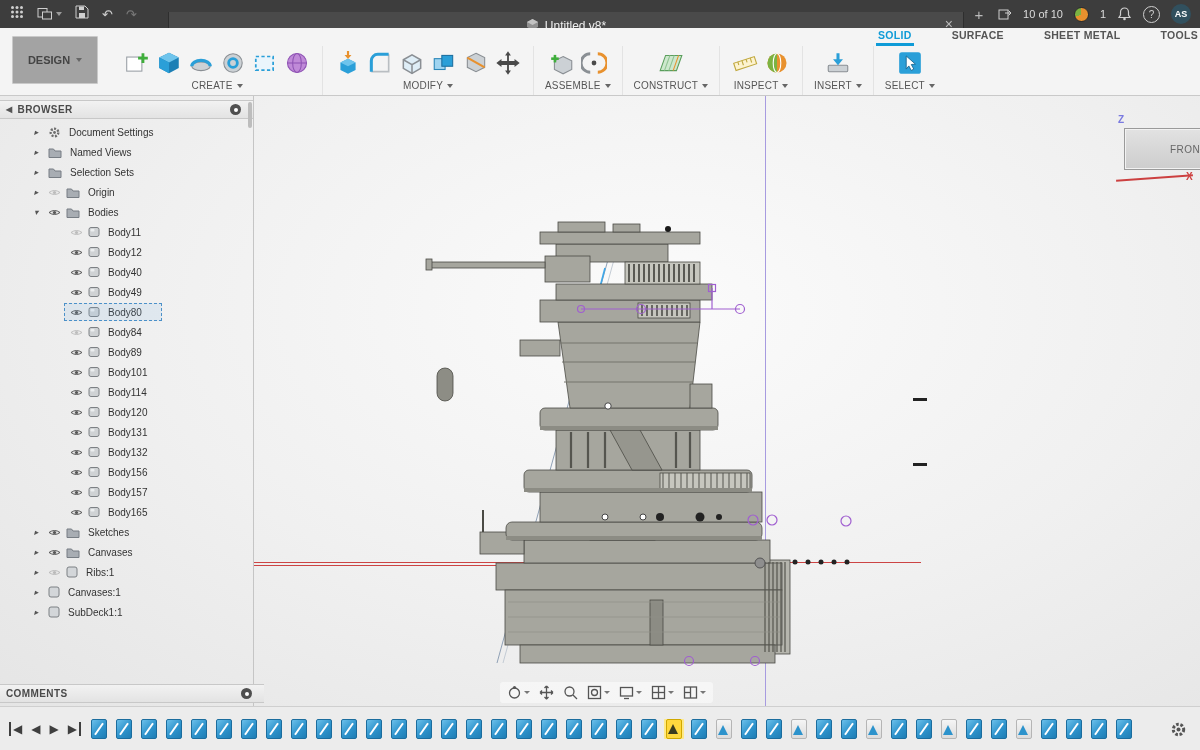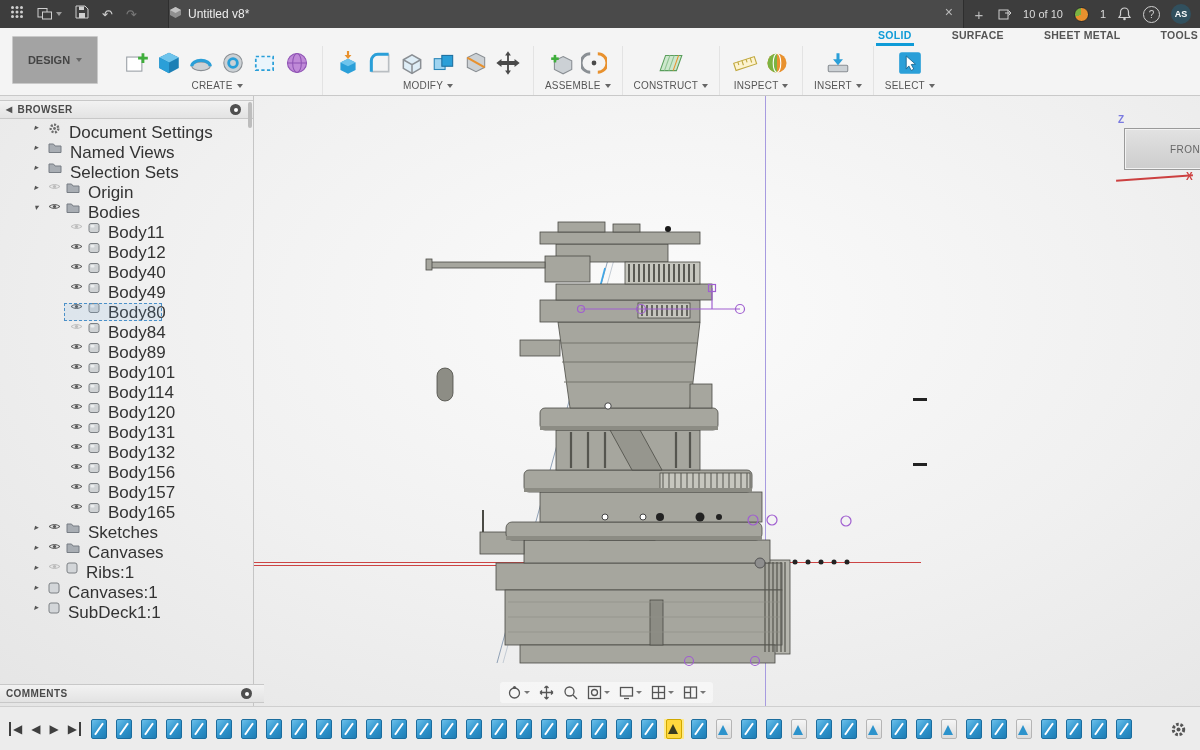--- a/index.html
+++ b/index.html
@@ -4,23 +4,23 @@
 <style>
   html,body{margin:0;padding:0;background:#ddd;}
   .app{position:relative;width:1200px;height:750px;overflow:hidden;background:#ebebeb;
        font-family:"Liberation Sans",sans-serif;-webkit-font-smoothing:antialiased;}
 
   
   .titlebar{position:relative;height:28px;background:#3d3d3d;}
   .tb-left{position:absolute;left:10px;top:0;height:28px;display:flex;align-items:center;gap:13px;z-index:3;color:#cfcfcf;}
   .tb-left .glyph{font-size:13px;line-height:1;color:#cfcfcf;cursor:default;}
   .tb-left .dim{opacity:.4;}
-  .doctab{position:absolute;left:168px;width:794px;top:0;height:28px;background:#4a4a4a;
+  .doctab{position:absolute;left:168px;width:794px;top:12px;height:28px;background:#4a4a4a;
           border-left:1px solid #2e2e2e;border-right:1px solid #2e2e2e;display:flex;align-items:center;
-          justify-content:flex-start;gap:6px;color:#eee;font-size:12px;}
+          justify-content:center;gap:6px;color:#eee;font-size:12px;}
   .doctab .close{position:absolute;right:10px;top:4px;font-size:14px;color:#bbb;cursor:pointer;}
   .newtab{position:absolute;left:969px;top:1px;width:20px;height:26px;color:#bbb;font-size:15px;
           display:flex;align-items:center;justify-content:center;}
   .tb-right{position:absolute;right:9px;top:0;height:28px;display:flex;align-items:center;gap:11px;color:#ddd;font-size:11px;}
   .pie{width:13px;height:13px;border-radius:50%;background:conic-gradient(#e8912e 0 250deg,#7cb342 250deg 360deg);border:1px solid #2c2c2c;}
   .helpc{width:15px;height:15px;border-radius:50%;border:1.4px solid #cfcfcf;color:#cfcfcf;font-size:10px;
          display:flex;align-items:center;justify-content:center;}
   .avatar{width:20px;height:20px;border-radius:50%;background:#31505e;color:#fff;font-size:9px;font-weight:bold;
           display:flex;align-items:center;justify-content:center;}
 
@@ -66,21 +66,21 @@
   .phdr{position:relative;height:17px;background:linear-gradient(#f2f2f2,#e3e3e3);border-top:1px solid #c8c8c8;
         border-bottom:1px solid #c8c8c8;display:flex;align-items:center;font-size:10px;font-weight:bold;color:#4a4a4a;
         letter-spacing:.4px;padding:0 6px;gap:5px;}
   .phdr .coll{font-size:8px;color:#555;}
   .dotbtn{position:absolute;right:12px;top:3px;width:11px;height:11px;border-radius:50%;background:#4f4f4f;}
   .dotbtn::after{content:"";position:absolute;inset:3.5px;background:#fff;border-radius:50%;}
   .browser-hdr{margin-top:4px;}
   .comments{position:absolute;bottom:3px;left:0;width:252px;}
   .scrollthumb{position:absolute;right:1px;top:6px;width:4px;height:26px;background:#bdbdbd;border-radius:2px;}
   .tree{position:absolute;top:26px;left:0;right:2px;}
-  .trow{height:20px;display:flex;font-size:17px;color:#333;position:relative;cursor:default;}
+  .trow{height:20px;display:flex;align-items:center;font-size:10px;color:#333;position:relative;cursor:default;}
   .lvl1{padding-left:34px;}
   .body-row{padding-left:70px;}
   .exp{width:14px;display:inline-block;text-align:left;color:#555;font-size:8.5px;flex:none;}
   .exp::before{content:"▸";}
   .trow.expanded .exp::before{content:"▾";}
   .eye{display:none;margin-right:5px;flex:none;}
   .trow.has-eye .eye{display:inline-flex;}
   .body-row .eye{display:inline-flex;}
   .trow.dim .eye{opacity:.32;}
   .ticn{display:none;margin-right:5px;flex:none;}

